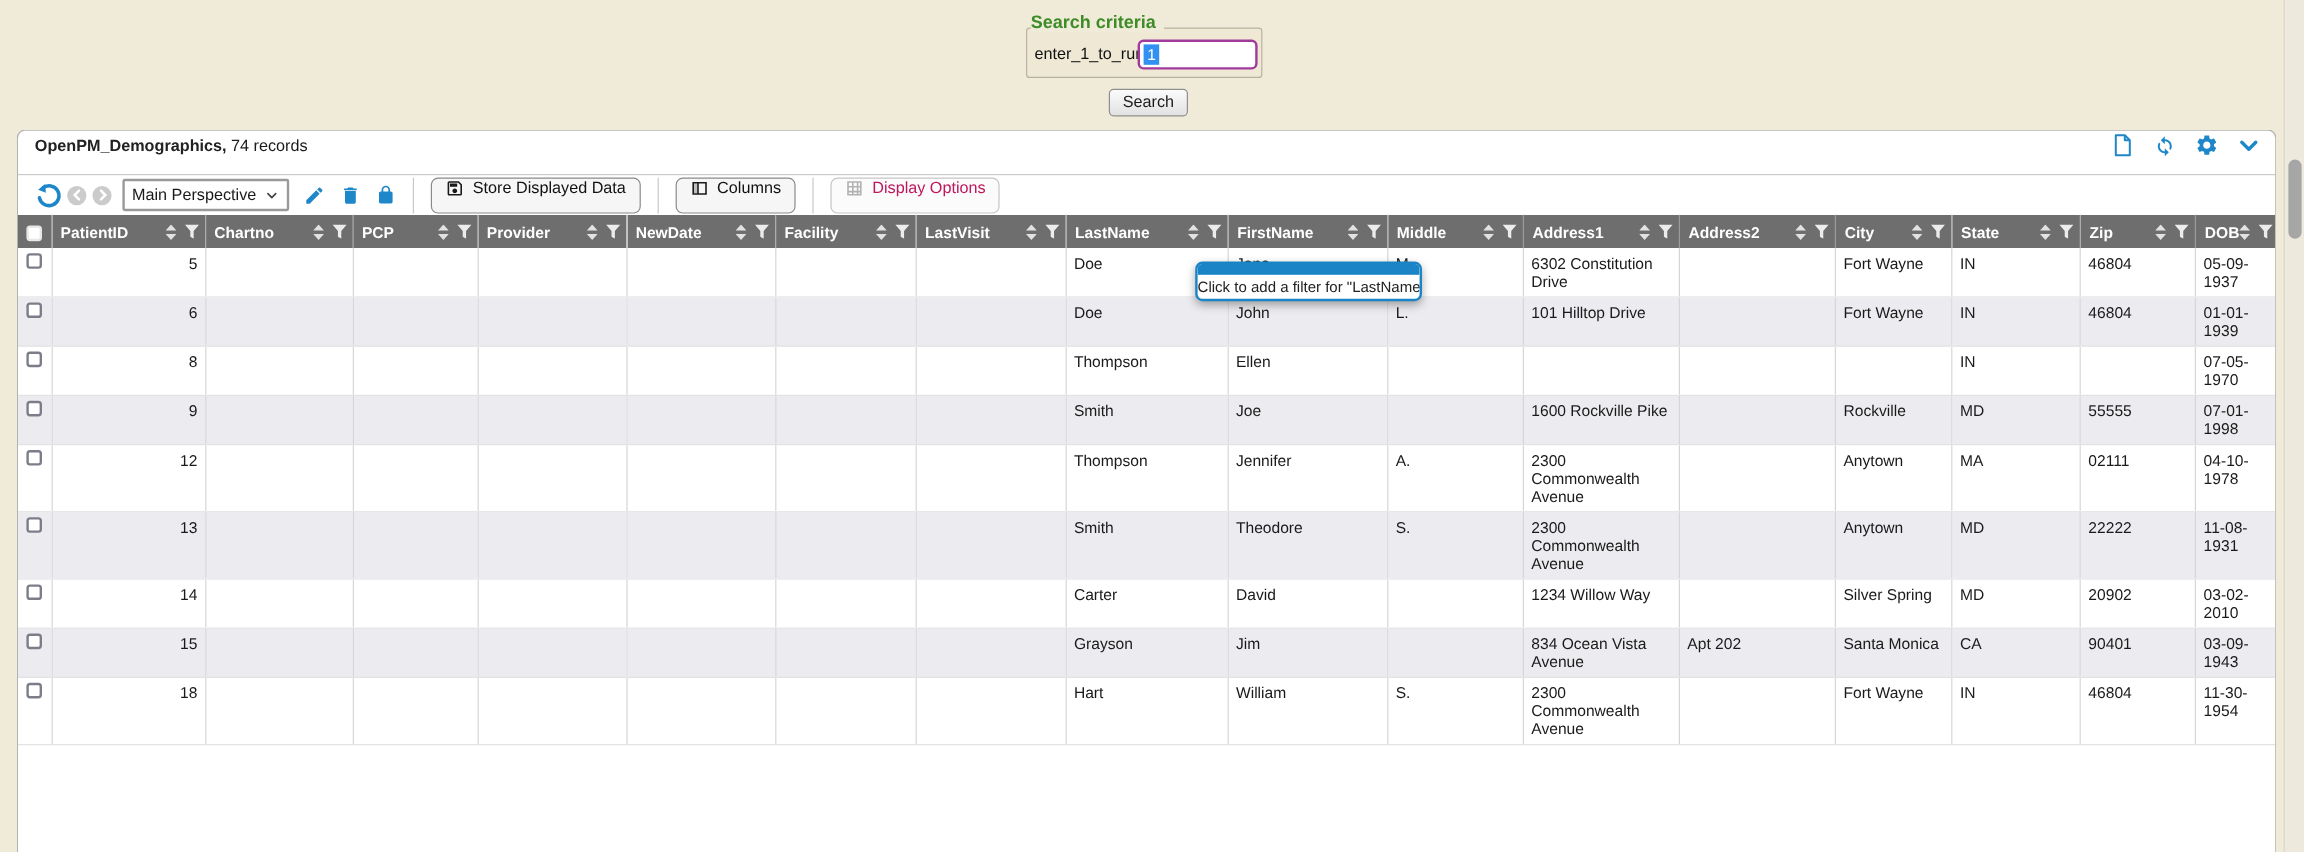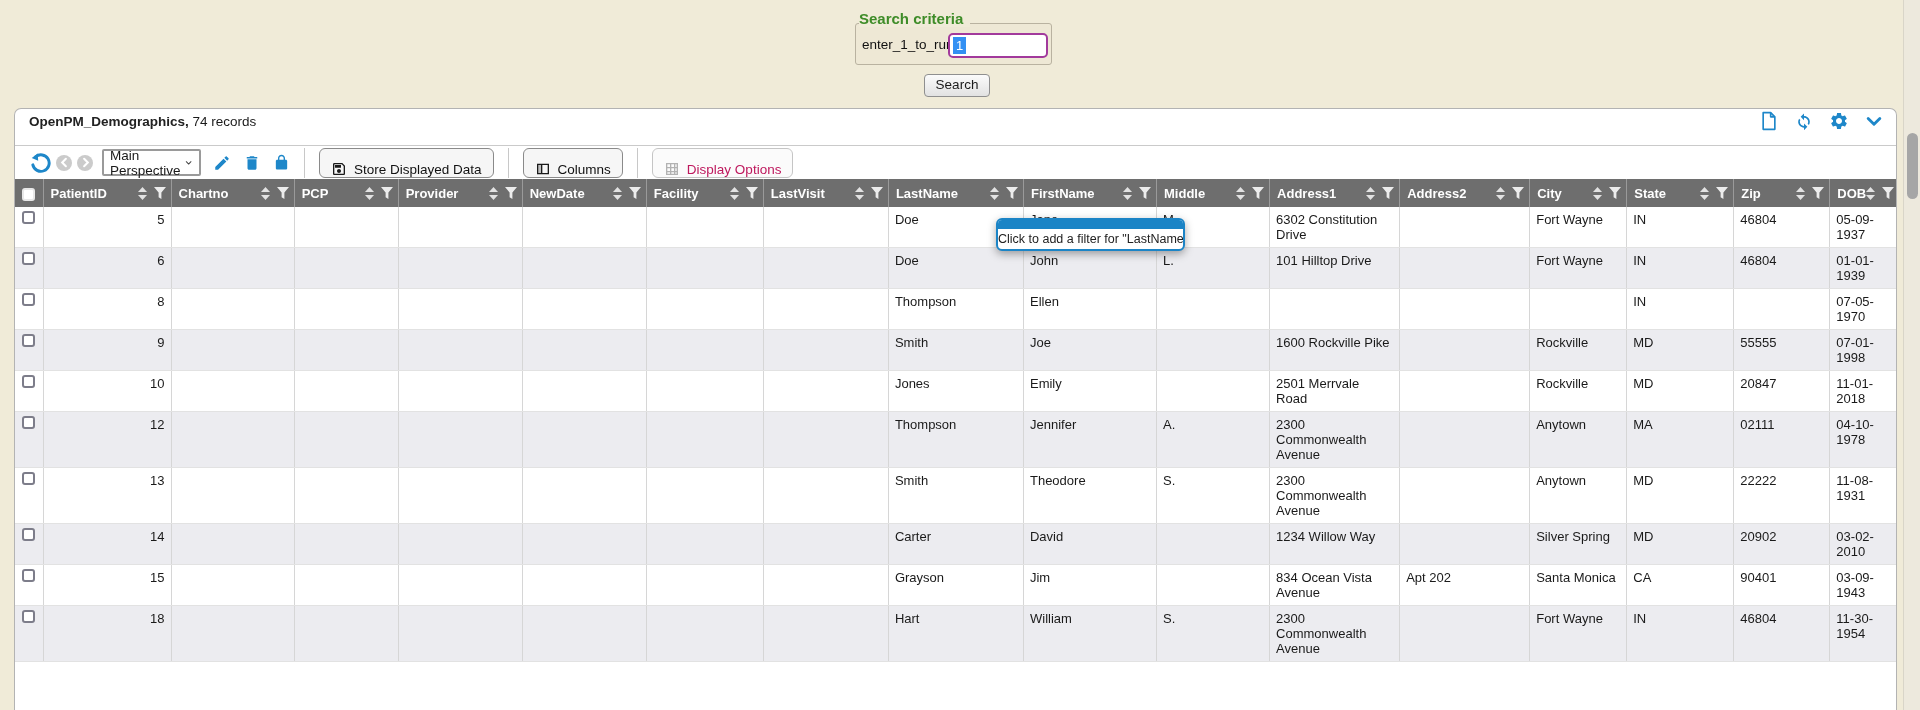--- a/index.html
+++ b/index.html
@@ -53,30 +53,30 @@
   .title b { font-weight:bold; color:#222; }
   .title-icons { margin-left:auto; display:flex; align-items:center; gap:15px; }
   .ticon { width:20px; height:20px; display:inline-flex; cursor:pointer; }
 
   .toolbar { height:33px; display:flex; align-items:center; padding-left:14px; }
   .circle-btn {
     width:16px; height:16px; border-radius:50%; background:#cbcbcb;
     display:inline-flex; align-items:center; justify-content:center; margin-left:5px;
   }
   .persp-select {
-    margin-left:9px; width:99px; height:27px; background:#fff;
+    margin-left:9px; width:139px; height:27px; background:#fff;
     border:2px solid #9a9a9a; border-radius:2px;
     display:flex; align-items:center; font-size:13.5px; padding:0 6px;
   }
   .persp-select svg { margin-left:auto; }
   .tb-icon { display:inline-flex; margin-left:12px; cursor:pointer; }
   .tb-sep { width:1px; height:30px; background:#c8c8c8; margin:0 14px; }
   .tb-btn {
     height:30px; border:1px solid #8a8a8a; border-radius:6px; background:#f6f6f6;
-    display:inline-flex; align-items:flex-end; gap:7px; padding:0 11px;
+    display:inline-flex; align-items:flex-start; gap:7px; padding:0 11px;
     font-size:13.5px; color:#111; cursor:pointer; white-space:nowrap;
   }
   .tb-btn.disabled { border-color:#c5c5c5; color:#be185d; background:#fbfbfb; cursor:default; }
 
   
   table { border-collapse:collapse; table-layout:fixed; width:1881px; font-size:13px; }
   thead th {
     background:#6e6e6e; color:#fff; font-weight:600; text-align:left;
     height:28px; padding:0 5px 0 7px; border-left:1px solid #9a9a9a;
     overflow:hidden; white-space:nowrap;
@@ -552,39 +552,20 @@
           <td></td>
           <td>1600 Rockville Pike</td>
           <td></td>
           <td>Rockville</td>
           <td>MD</td>
           <td>55555</td>
           <td>07-01-1998</td>
         </tr>
         <tr>
           <td><span class="cbx"></span></td>
-          <td class="num">10</td>
-          <td></td>
-          <td></td>
-          <td></td>
-          <td></td>
-          <td></td>
-          <td></td>
-          <td>Jones</td>
-          <td>Emily</td>
-          <td></td>
-          <td>2501 Merrvale Road</td>
-          <td></td>
-          <td>Rockville</td>
-          <td>MD</td>
-          <td>20847</td>
-          <td>11-01-2018</td>
-        </tr>
-        <tr>
-          <td><span class="cbx"></span></td>
           <td class="num">12</td>
           <td></td>
           <td></td>
           <td></td>
           <td></td>
           <td></td>
           <td></td>
           <td>Thompson</td>
           <td>Jennifer</td>
           <td>A.</td>

